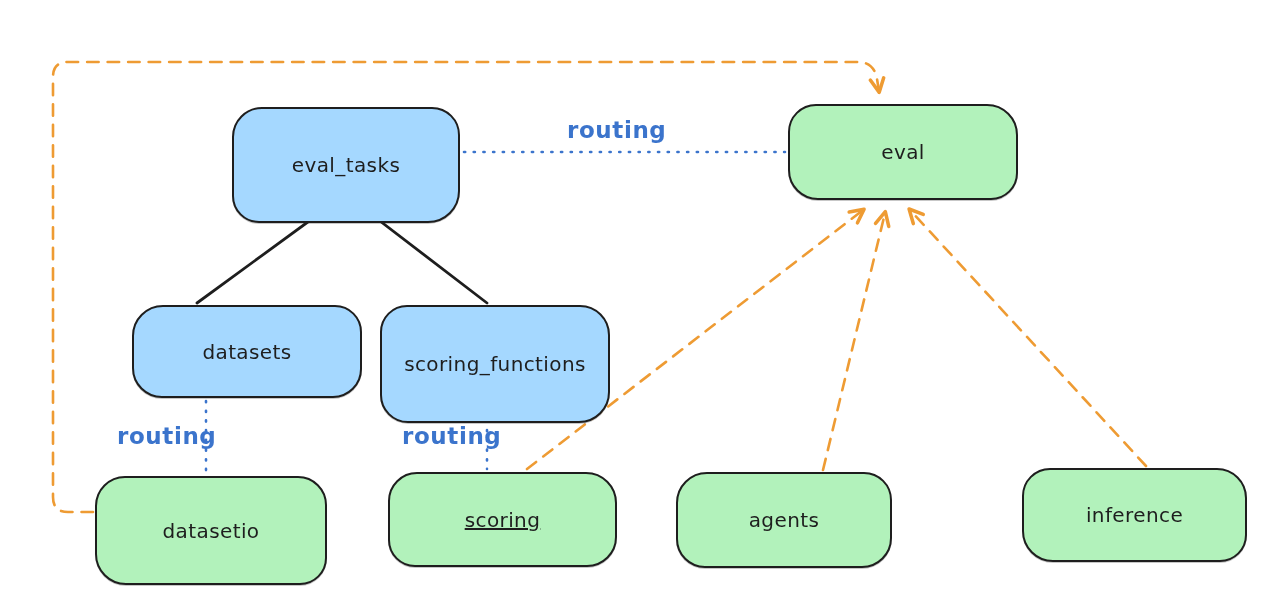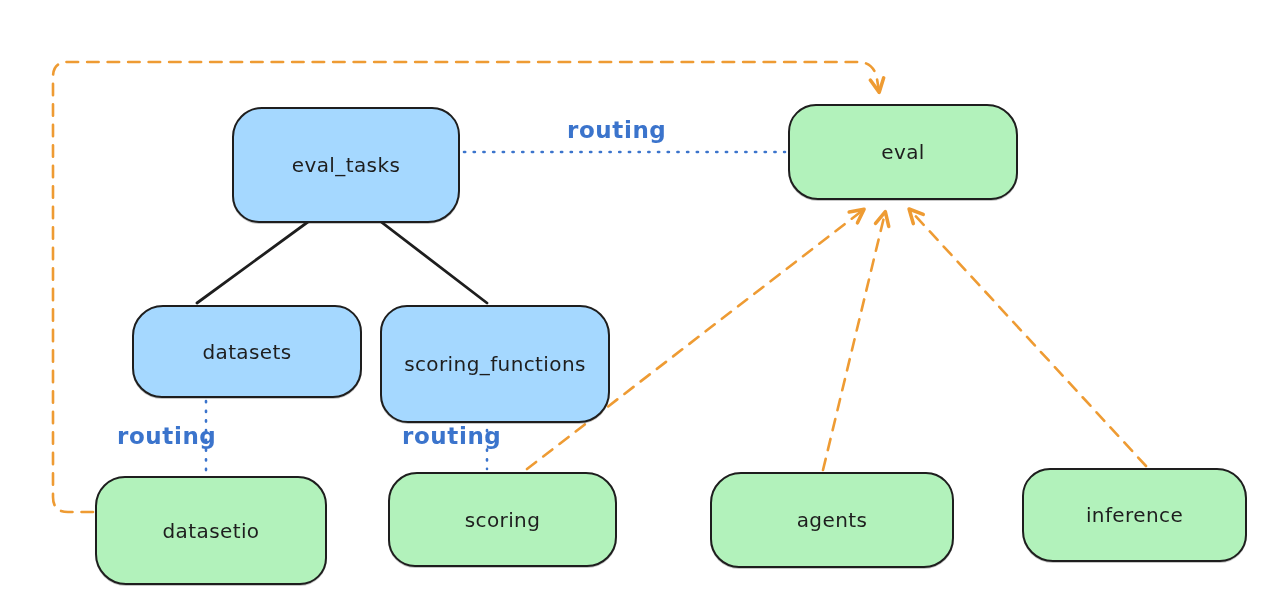--- a/index.html
+++ b/index.html
@@ -34,22 +34,22 @@
     box-shadow: 0 1px 0 rgba(30,30,30,0.25);
   }
   .node.blue  { background: #a5d8ff; }
   .node.green { background: #b2f2bb; }
 
   .node.eval-tasks        { left: 232px; top: 107px; width: 228px; height: 116px; border-radius: 30px 28px 32px 27px; }
   .node.eval              { left: 788px; top: 104px; width: 230px; height: 96px; border-radius: 28px 31px 27px 30px; text-align: center; }
   .node.datasets          { left:  98px; top: 305px; width: 230px; height: 93px; border-radius: 31px 27px 29px 30px; margin-left: 34px; }
   .node.scoring-functions { left: 380px; top: 305px; width: 230px; height: 118px; border-radius: 27px 30px 31px 28px; }
   .node.datasetio         { left:  95px; top: 476px; width: 232px; height: 109px; border-radius: 30px 29px 27px 31px; }
-  .node.scoring           { left: 388px; top: 472px; width: 229px; height: 95px; border-radius: 29px 31px 30px 27px; }
-  .node.agents            { left: 710px; top: 472px; width: 244px; height: 96px; border-radius: 31px 28px 30px 29px; }
+  .node.scoring           { left: 388px; top: 472px; width: 229px; height: 95px; border-radius: 29px 31px 30px 27px; text-decoration: underline; }
+  .node.agents            { left: 676px; top: 472px; width: 216px; height: 96px; border-radius: 31px 28px 30px 29px; }
   .node.inference         { left: 1022px; top: 468px; width: 225px; height: 94px; border-radius: 28px 30px 27px 31px; }
 
   .edge-label {
     position: absolute;
     color: #3b74cc;
     font-size: 23px;
     font-weight: bold;
     letter-spacing: 0.6px;
     text-align: right;
   }

